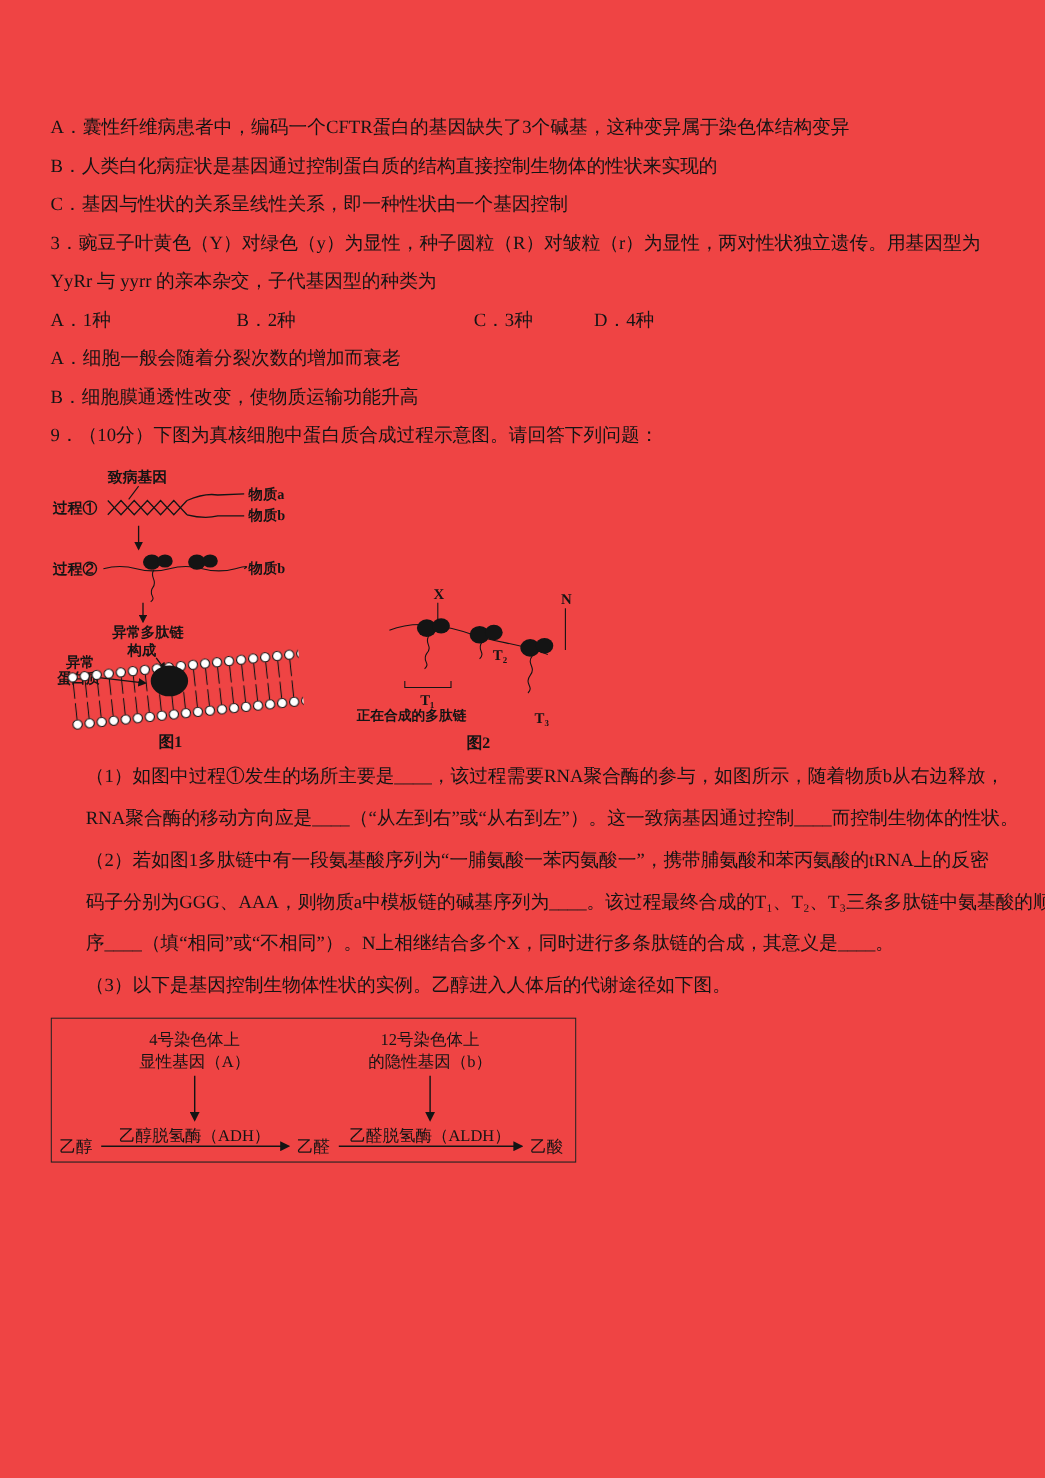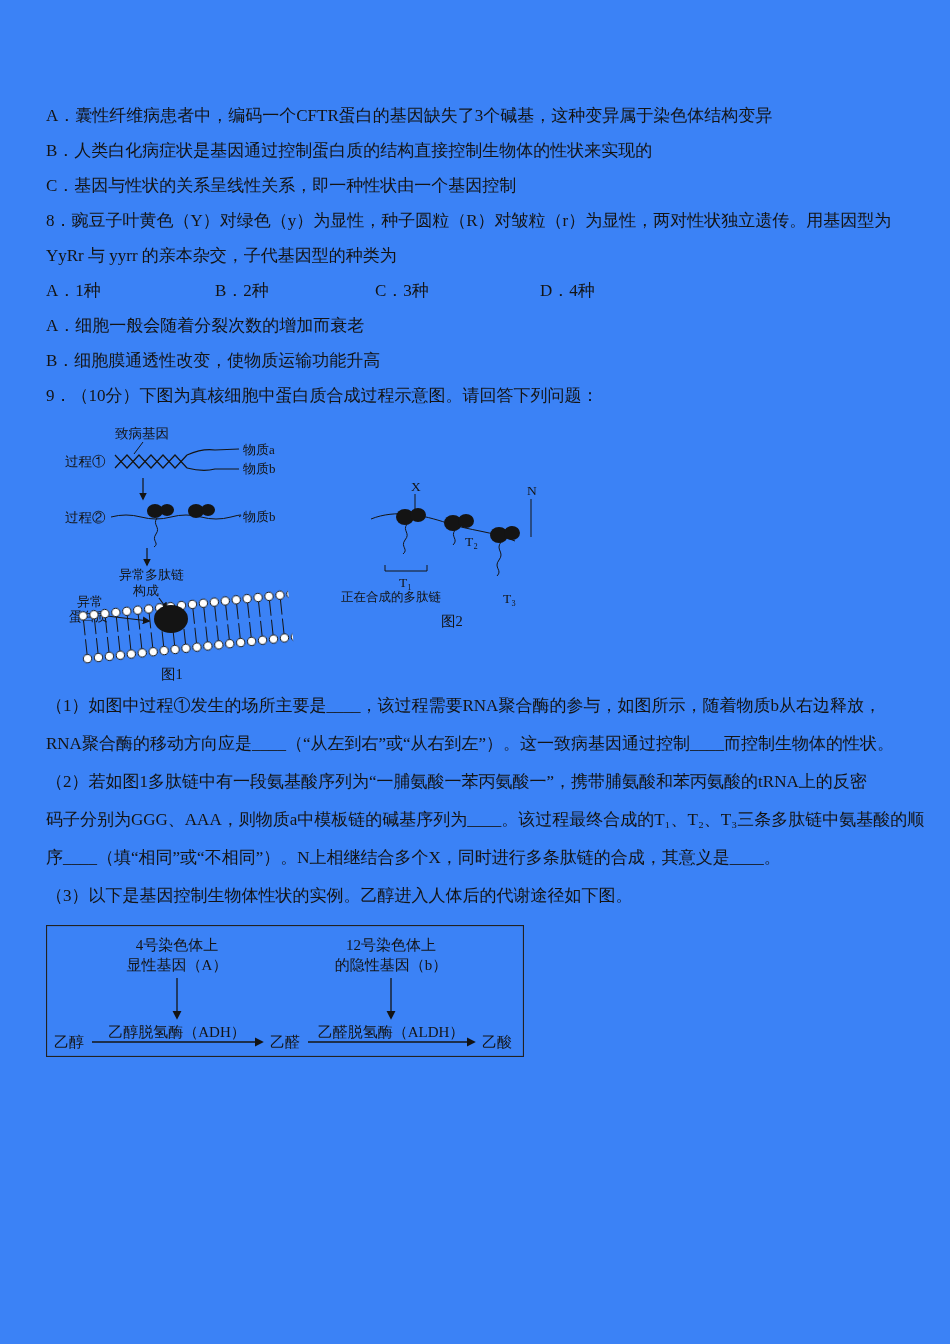--- a/index.html
+++ b/index.html
@@ -1,43 +1,43 @@
 <!DOCTYPE html>
 <html><head>
 <meta charset="utf-8">
 <style>
   * { margin:0; padding:0; box-sizing:border-box; }
   html,body { background:#ffffff; }
   .page {
-    width:950px; height:1344px; margin:0 auto; background:#3b82f6; color:#141414;
+    width:950px; height:1344px; margin:0 auto; background:#ef4444; color:#141414;
     font-family:"Liberation Serif","DejaVu Serif",serif;
     font-size:17px; padding:98px 38px 0 46px; position:relative; overflow:hidden;
   }
   .line { line-height:35px; white-space:nowrap; }
-  .para-line { line-height:38px; white-space:nowrap; }
+  .para-line { line-height:38px; white-space:nowrap;margin-left:32px; }
   .optrow { display:flex; line-height:35px; }
   .optrow .o1 { width:169px; }
   .optrow .o2 { width:160px; }
-  .optrow .o3 { width:165px; }
-  .figs { display:flex; align-items:center; margin:12px 0 4px 17px; }
+  .optrow .o3 { width:165px;text-align:center; }
+  .figs { display:flex; align-items:flex-end; margin:12px 0 4px 0;font-weight:bold; }
   .fig2wrap { margin-left:28px; }
   .fig3wrap { margin-top:10px; }
   svg { display:block; font-family:"Liberation Serif","DejaVu Serif",serif; }
   svg text { fill:#141414; }
 </style>
 </head>
 <body>
 
 <div class="page">
 
   <div class="line">A．囊性纤维病患者中，编码一个CFTR蛋白的基因缺失了3个碱基，这种变异属于染色体结构变异</div>
   <div class="line">B．人类白化病症状是基因通过控制蛋白质的结构直接控制生物体的性状来实现的</div>
   <div class="line">C．基因与性状的关系呈线性关系，即一种性状由一个基因控制</div>
 
-  <div class="line">8．豌豆子叶黄色（Y）对绿色（y）为显性，种子圆粒（R）对皱粒（r）为显性，两对性状独立遗传。用基因型为</div>
+  <div class="line">3．豌豆子叶黄色（Y）对绿色（y）为显性，种子圆粒（R）对皱粒（r）为显性，两对性状独立遗传。用基因型为</div>
   <div class="line">YyRr 与 yyrr 的亲本杂交，子代基因型的种类为</div>
   <div class="optrow">
     <span class="o1">A．1种</span>
     <span class="o2">B．2种</span>
     <span class="o3">C．3种</span>
     <span class="o4">D．4种</span>
   </div>
 
   <div class="line">A．细胞一般会随着分裂次数的增加而衰老</div>
   <div class="line">B．细胞膜通透性改变，使物质运输功能升高</div>

